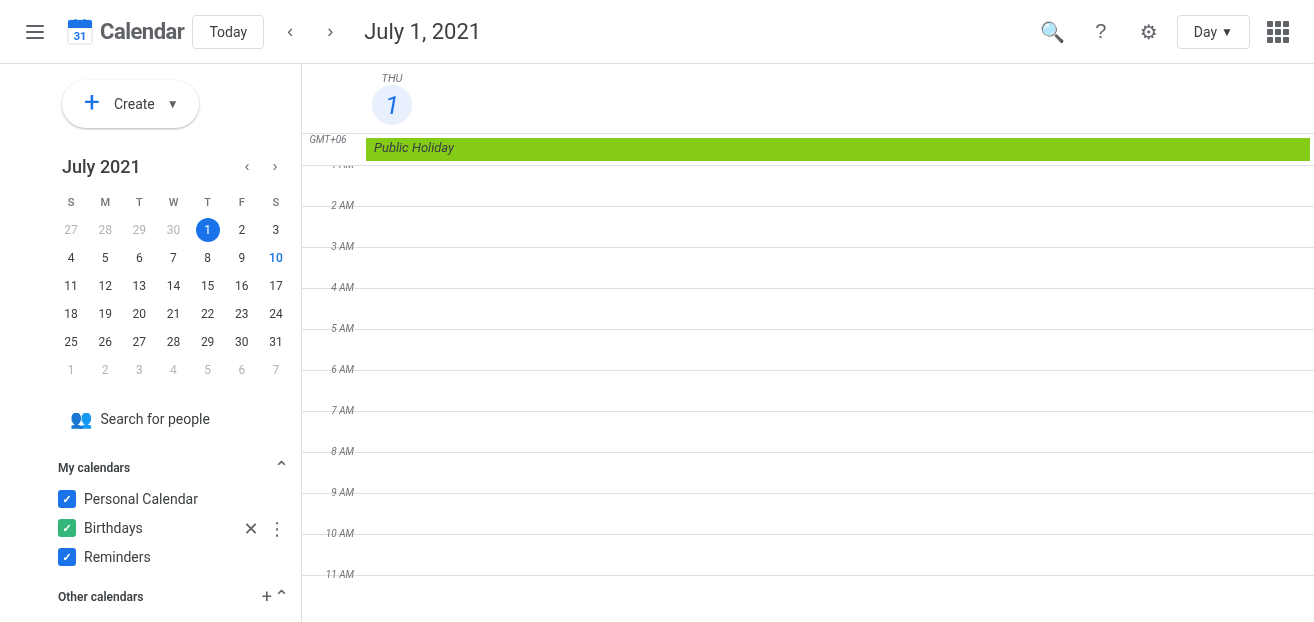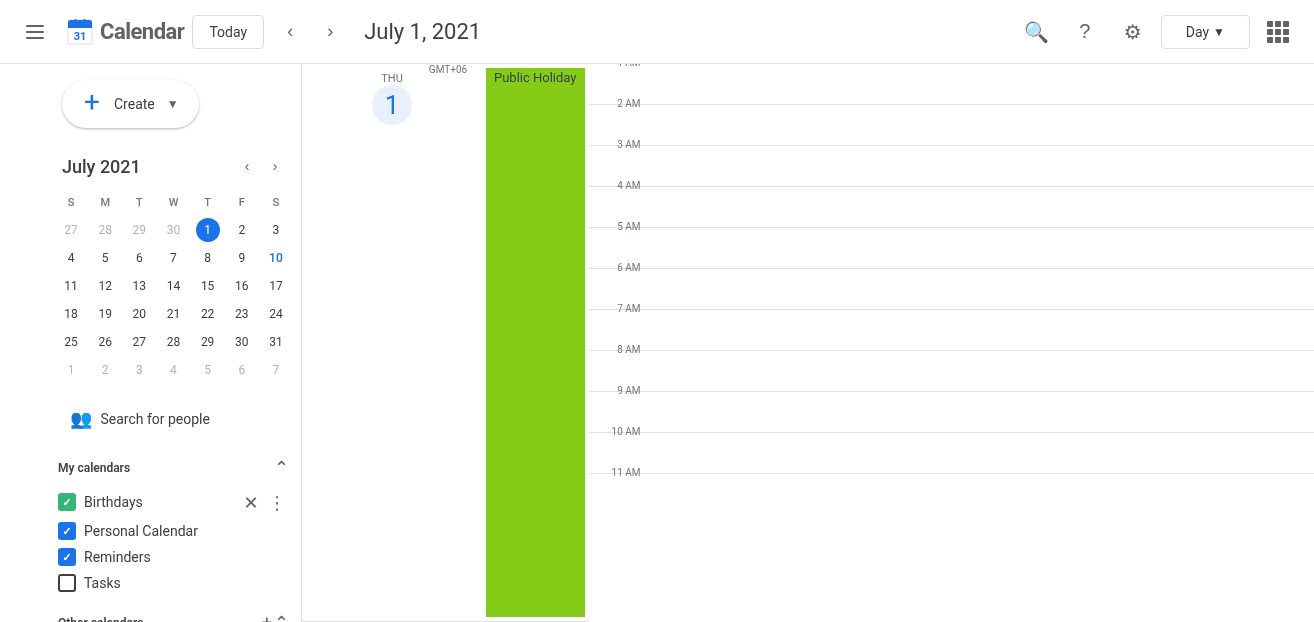--- a/index.html
+++ b/index.html
@@ -29,21 +29,21 @@
       color: #5f6368; font-size: 18px;
     }
     .current-date { font-size: 22px; color: #3c4043; font-weight: 400; margin-left: 8px; }
     .topbar-right { display: flex; align-items: center; gap: 8px; margin-left: auto; }
     .icon-btn {
       width: 40px; height: 40px; border-radius: 50%; border: none;
       background: transparent; cursor: pointer; display: flex; align-items: center; justify-content: center;
       color: #5f6368; font-size: 20px;
     }
     .view-selector {
-      border: 1px solid #dadce0; border-radius: 4px; padding: 8px 24px;
+      border: 1px solid #dadce0; border-radius: 4px; padding: 8px 16px;
       font-size: 14px; cursor: pointer; background: #fff; color: #3c4043;
       font-family: inherit; display: flex; align-items: center; gap: 4px;
     }
     .grid-icon { display: grid; grid-template-columns: repeat(3,6px); gap: 2px; }
     .grid-icon span { width: 6px; height: 6px; background: #5f6368; border-radius: 1px; }
 
     
     .main-layout { display: flex; height: calc(100vh - 64px); overflow: hidden; }
 
     
@@ -117,21 +117,21 @@
     .cal-item-actions { display: flex; align-items: center; gap: 2px; margin-left: auto; }
     .cal-checkbox {
       width: 18px; height: 18px; border-radius: 3px; border: 2px solid;
       display: flex; align-items: center; justify-content: center; flex-shrink: 0;
     }
     .cal-checkbox.checked::after { content: '✓'; color: #fff; font-size: 11px; font-weight: bold; }
     .cal-label { font-size: 14px; color: #3c4043; flex: 1; }
     .icon-small { font-size: 18px; color: #5f6368; width: 24px; height: 24px; display: flex; align-items: center; justify-content: center; border-radius: 50%; cursor: pointer; }
 
     
-    .cal-main { flex: 1; display: flex; flex-direction: row; overflow: hidden; }
+    .cal-main { flex: 1; display: flex; flex-direction: column; overflow: hidden; font-style: italic; }
     .day-header {
       display: flex; align-items: flex-start; padding: 8px 0;
       border-bottom: 1px solid #e0e0e0;
     }
     .day-label-area { width: 60px; text-align: center; }
     .day-dow { font-size: 11px; color: #70757a; text-transform: uppercase; }
     .day-num-main {
       width: 40px; height: 40px; border-radius: 50%;
       display: inline-flex; align-items: center; justify-content: center;
       font-size: 26px; font-weight: 400; color: #1a73e8; cursor: pointer;
@@ -321,38 +321,34 @@
       <span>Search for people</span>
     </div>
 
     <div class="cal-section">
       <div class="cal-section-header">
         <span class="cal-section-title">My calendars</span>
         <span style="font-size:18px; color:#5f6368;">⌃</span>
       </div>
       <div id="my-cal-items">
           <div class="cal-item">
+            <div class="cal-checkbox checked" style="border-color: rgb(26, 115, 232); background-color: rgb(26, 115, 232);"></div>
+            <span class="cal-label">Personal Calendar</span>
+          </div>
+          <div class="cal-item">
             <div class="cal-checkbox checked" style="border-color: rgb(51, 182, 121); background-color: rgb(51, 182, 121);"></div>
             <span class="cal-label">Birthdays</span>
             <div class="cal-item-actions">
               <span class="icon-small">✕</span>
               <span class="icon-small">⋮</span>
             </div>
           </div>
           <div class="cal-item">
             <div class="cal-checkbox checked" style="border-color: rgb(26, 115, 232); background-color: rgb(26, 115, 232);"></div>
-            <span class="cal-label">Personal Calendar</span>
-          </div>
-          <div class="cal-item">
-            <div class="cal-checkbox checked" style="border-color: rgb(26, 115, 232); background-color: rgb(26, 115, 232);"></div>
             <span class="cal-label">Reminders</span>
-          </div>
-          <div class="cal-item">
-            <div class="cal-checkbox" style="border-color: rgb(60, 64, 67);"></div>
-            <span class="cal-label">Tasks</span>
           </div>
         </div>
     </div>
 
     <div class="cal-section">
       <div class="cal-section-header">
         <span class="cal-section-title">Other calendars</span>
         <div style="display:flex; align-items:center; gap:2px;">
           <span style="font-size:18px; color:#5f6368;">+</span>
           <span style="font-size:18px; color:#5f6368;">⌃</span>

